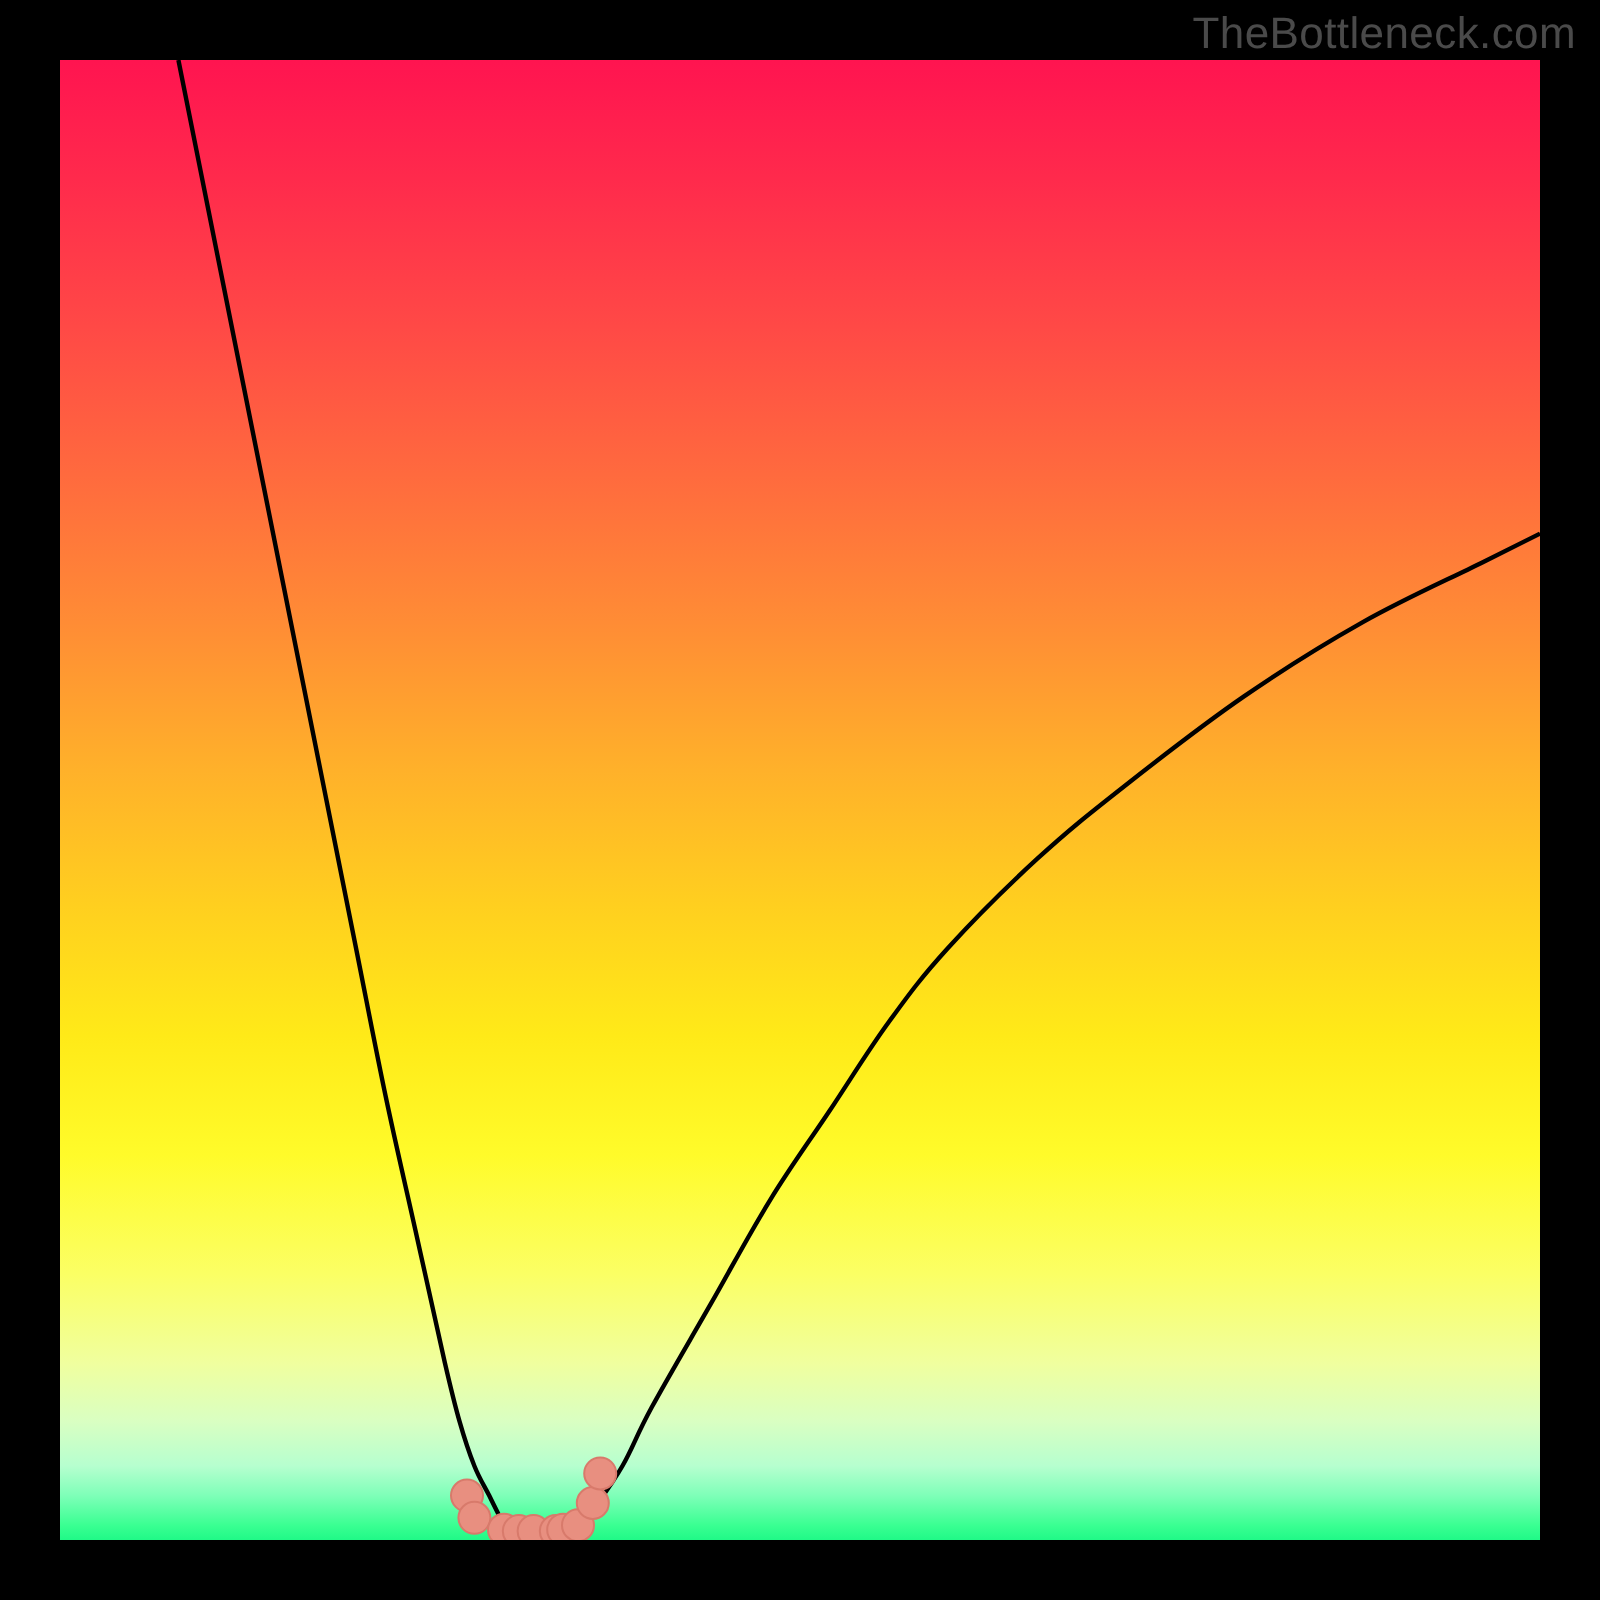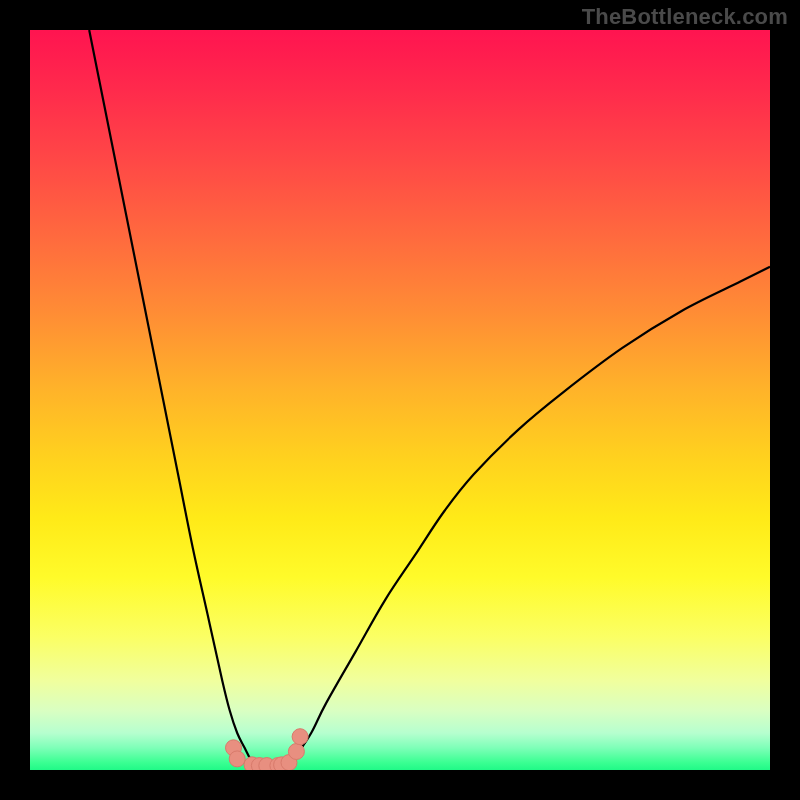--- a/index.html
+++ b/index.html
@@ -47,21 +47,21 @@
       #3aff92 99%,
       #20f987 100%
     );
   }
   .watermark {
     position: absolute;
     top: 4px;
     right: 12px;
     color: #4a4a4a;
     font-size: 22px;
-    font-weight: 700;
+    font-weight: 400;
     letter-spacing: 0.2px;
     user-select: none;
   }
   svg.curves {
     position: absolute;
     left: 0; top: 0;
     width: 740px;
     height: 740px;
     overflow: visible;
   }

